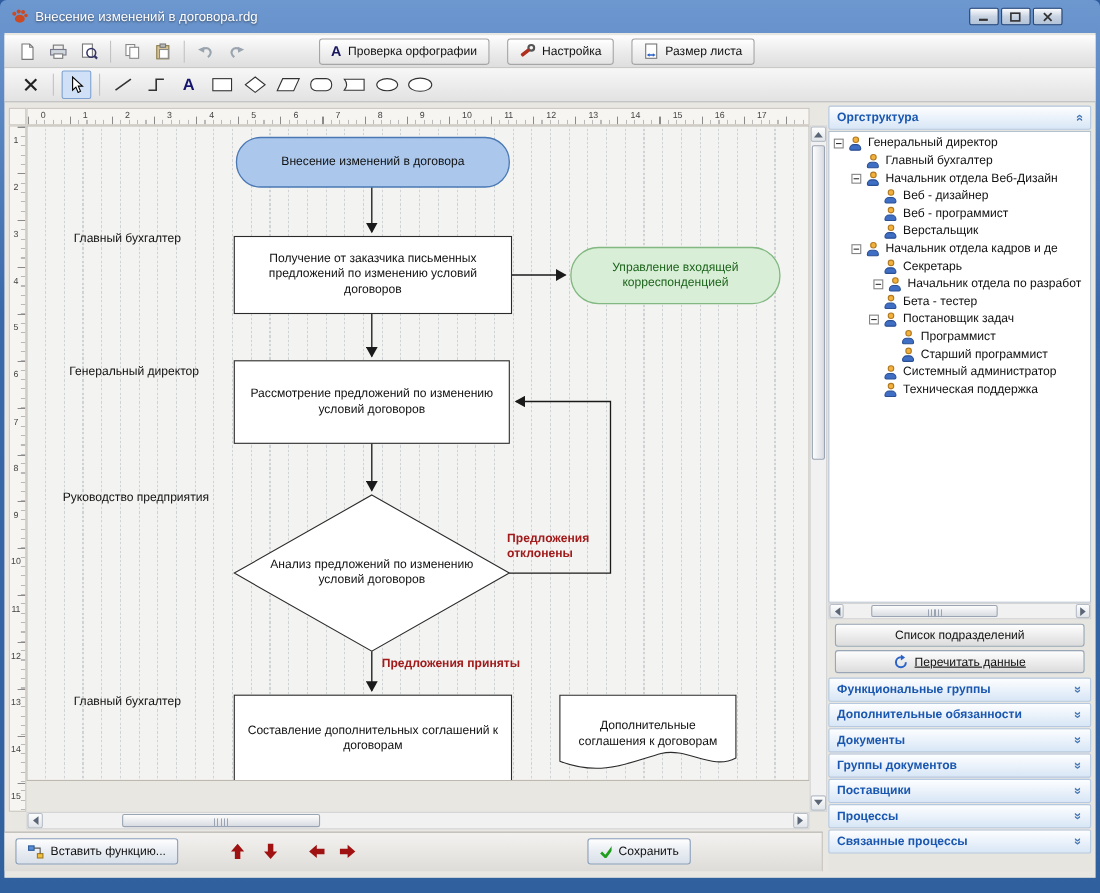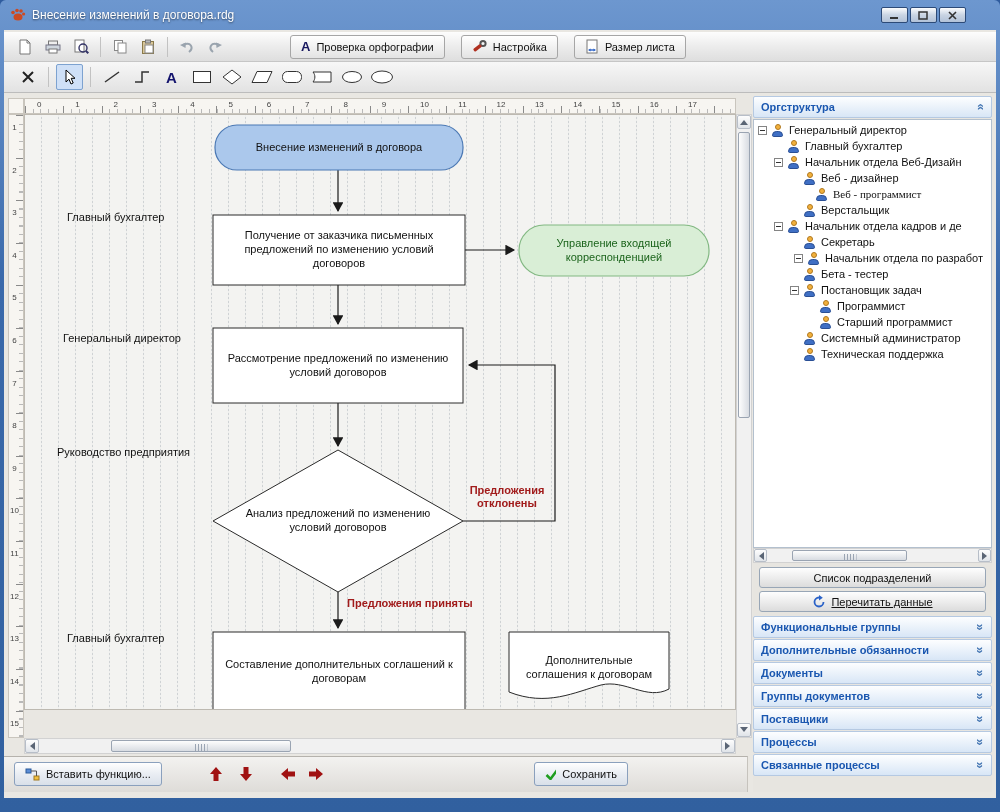--- a/index.html
+++ b/index.html
@@ -65,21 +65,21 @@
     background-color:#f3f3f1; border:1px solid #bdb9b1; overflow:hidden;
     background-image:
       repeating-linear-gradient(to bottom,rgba(243,243,241,.85) 0 2px,transparent 2px 4px),
       repeating-linear-gradient(to right,transparent 0 16px,rgba(140,150,160,.35) 16px 17px); }
   .flow-svg { position:absolute; left:0; top:0; }
   .shape-label { position:absolute; display:flex; align-items:center; justify-content:center;
     text-align:center; font-size:11px; line-height:1.25; color:#111; }
   .shape-label.green { color:#1c641c; }
   .role-label { position:absolute; font-size:11px; color:#111; white-space:nowrap; }
   .branch-label { position:absolute; font-size:11px; font-weight:bold;
-    color:var(--branch_label,#a11b1b); text-align:center; line-height:1.2; }
+    color:var(--branch_label,#a11b1b); text-align:left; line-height:1.2; }
 
   
   .sb { position:absolute; background:#f1f1f1; border:1px solid #d2d2d2; }
   .sb-v { left:732px; top:84px; width:16px; height:624px; }
   .sb-h { left:20px; top:708px; width:712px; height:16px; }
   .sb-btn { position:absolute; width:14px; height:14px; display:flex; align-items:center; justify-content:center;
     background:linear-gradient(#fdfdfd,#e0e4e9); border:1px solid #b7bec8; border-radius:2px; }
   .sb-thumb { position:absolute; background:linear-gradient(to right,#fdfdfd,#d8dce2);
     border:1px solid #9aa4b2; border-radius:2px; }
   .sb-h .sb-thumb { top:1px; height:12px; background:linear-gradient(#fdfdfd,#d8dce2); }
@@ -434,21 +434,21 @@
             <span class="tree-label">Начальник отдела Веб-Дизайн</span>
           </div>
           <div class="tree-row" style="padding-left: 36px;">
             <span class="expand-spacer"></span>
             <span class="person-icon">
               <span class="p-head"></span>
               <span class="p-body"></span>
             </span>
             <span class="tree-label">Веб - дизайнер</span>
           </div>
-          <div class="tree-row" style="padding-left: 48px; font-family: Liberation Serif, serif;">
+          <div class="tree-row" style="padding-left: 36px;">
             <span class="expand-spacer"></span>
             <span class="person-icon">
               <span class="p-head"></span>
               <span class="p-body"></span>
             </span>
             <span class="tree-label">Веб - программист</span>
           </div>
           <div class="tree-row" style="padding-left: 36px;">
             <span class="expand-spacer"></span>
             <span class="person-icon">

